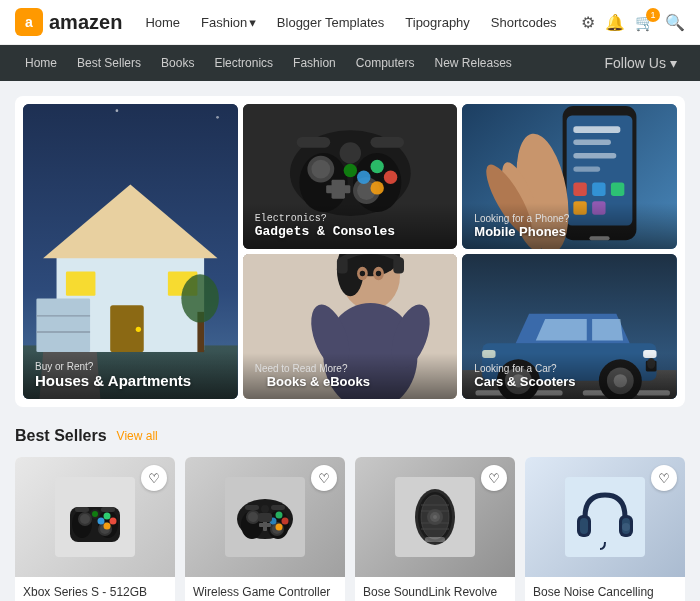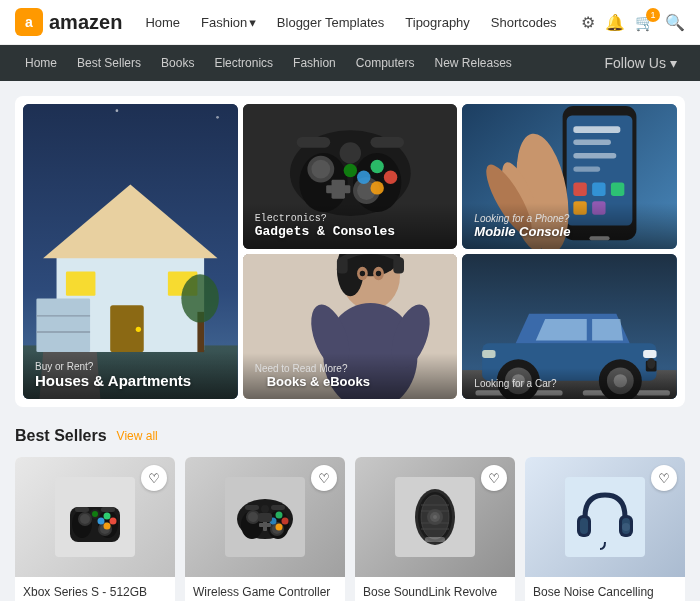--- a/index.html
+++ b/index.html
@@ -177,21 +177,21 @@
             <circle cx="80" cy="63" r="5" fill="#107c10"></circle>
           </svg>
           <div class="hero-overlay">
             <div class="hero-subtitle">Electronics?</div>
             <div class="hero-title" style="font-size:13px;">Gadgets &amp; Consoles</div>
           </div>
         </div>
       </div>
 
       <div class="hero-item" style="position:relative; border-radius:6px; overflow:hidden; cursor:pointer;">
-        <div style="width:100%;height:100%;background:linear-gradient(135deg,#1a3a5c,#4a8abe); position:relative;font-style:italic;">
+        <div style="width:100%;height:100%;background:linear-gradient(135deg,#1a3a5c,#4a8abe); position:relative;">
           <svg width="100%" height="100%" viewBox="0 0 160 135" preserveAspectRatio="xMidYMid slice" style="position:absolute;top:0;left:0;">
             <rect width="160" height="135" fill="url(#phoneGrad)"></rect>
             <defs>
               <linearGradient id="phoneGrad" x1="0" y1="0" x2="1" y2="1">
                 <stop offset="0%" style="stop-color:#1a3a5c"></stop>
                 <stop offset="100%" style="stop-color:#4a8abe"></stop>
               </linearGradient>
             </defs>
 
             <rect x="75" y="15" width="55" height="100" rx="8" fill="#1a1a1a"></rect>
@@ -209,21 +209,21 @@
             <rect x="97" y="86" width="10" height="10" rx="2" fill="#9b59b6" opacity="0.9"></rect>
 
             <rect x="95" y="112" width="15" height="3" rx="1.5" fill="#fff" opacity="0.6"></rect>
 
             <ellipse cx="60" cy="80" rx="18" ry="45" fill="#c8956c" transform="rotate(-10 60 80)"></ellipse>
             <ellipse cx="45" cy="90" rx="10" ry="35" fill="#c8956c" transform="rotate(-20 45 90)"></ellipse>
             <ellipse cx="35" cy="85" rx="9" ry="30" fill="#b07850" transform="rotate(-30 35 85)"></ellipse>
           </svg>
           <div class="hero-overlay">
             <div class="hero-subtitle">Looking for a Phone?</div>
-            <div class="hero-title" style="font-size:13px;">Mobile Console</div>
+            <div class="hero-title" style="font-size:13px;">Mobile Phones</div>
           </div>
         </div>
       </div>
 
       <div class="hero-item" style="position:relative; border-radius:6px; overflow:hidden; cursor:pointer;">
         <div style="width:100%;height:100%;background:linear-gradient(135deg,#3d2b1f,#7a5c3d); position:relative;">
           <svg width="100%" height="100%" viewBox="0 0 160 135" preserveAspectRatio="xMidYMid slice" style="position:absolute;top:0;left:0;">
             <rect width="160" height="135" fill="#e8e0d5"></rect>
 
             <rect width="160" height="135" fill="#d4c8ba"></rect>
@@ -292,20 +292,21 @@
 
             <rect x="135" y="85" width="10" height="6" rx="2" fill="#fff" opacity="0.9"></rect>
             <rect x="15" y="85" width="10" height="6" rx="2" fill="#ffd" opacity="0.7"></rect>
 
             <rect x="137" y="93" width="8" height="8" rx="1" fill="#1a1a1a"></rect>
 
             <ellipse cx="141" cy="95" rx="3" ry="4" fill="#2a2a2a"></ellipse>
           </svg>
           <div class="hero-overlay">
             <div class="hero-subtitle">Looking for a Car?</div>
+            <div class="hero-title" style="font-size:13px;">Cars &amp; Scooters</div>
           </div>
         </div>
       </div>
 
     </div>
   </div>
 
   <div class="section-header">
     <span class="section-title">Best Sellers</span>
     <a class="view-all">View all</a>

